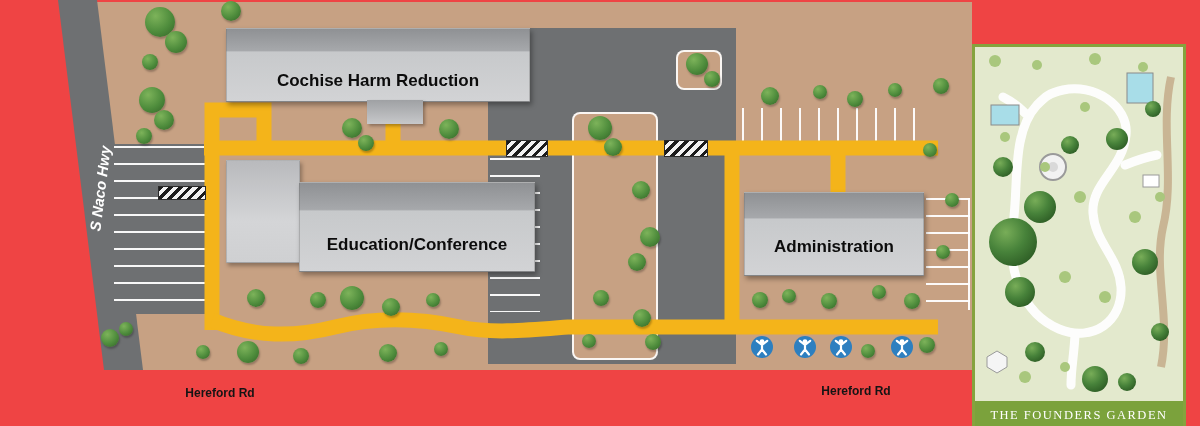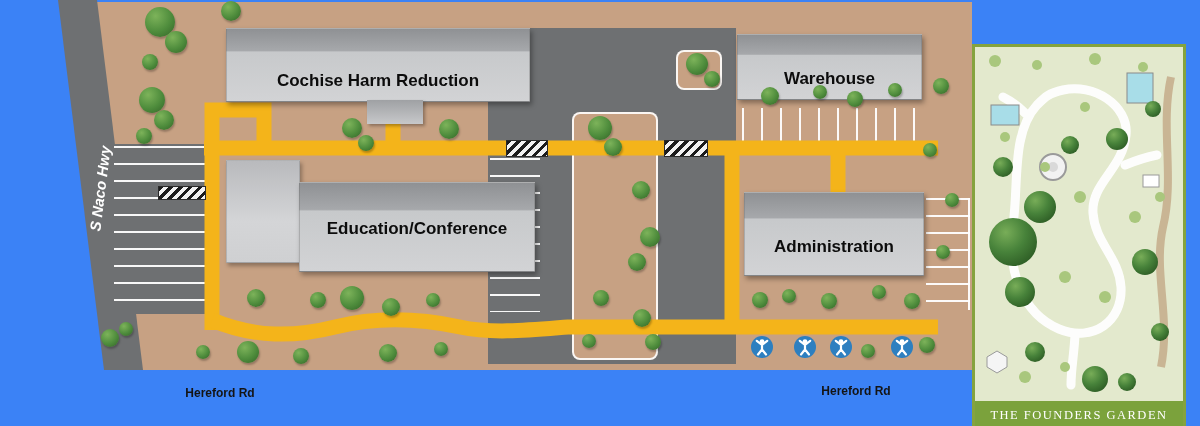--- a/index.html
+++ b/index.html
@@ -1,16 +1,16 @@
 <!DOCTYPE html>
 <html style="--ground: #c7a183; --road: #6e7072; --path-yellow: #f4b41a; --tree-green: #4e8c3c; --building-gray: #d2d3d5; --garden-border: #85a33e; --garden-banner: #7ba23c; --marker-blue: #2d7fc0;"><head>
 <meta charset="utf-8">
 <style>
   html,body{margin:0;padding:0;background:#fff;}
-  .map{position:relative;width:1200px;height:426px;background:#3b82f6;overflow:hidden;
+  .map{position:relative;width:1200px;height:426px;background:#ef4444;overflow:hidden;
        font-family:"Liberation Sans",sans-serif;}
 
   
   .ground{position:absolute;inset:0;background:var(--ground,#c7a183);
           clip-path:polygon(96px 2px,972px 2px,972px 370px,142px 370px);}
   .road-naco{position:absolute;inset:0;background:var(--road,#6e7072);
           clip-path:polygon(58px 0px,97px 0px,143px 370px,104px 370px);}
   .road-central{position:absolute;left:488px;top:28px;width:248px;height:336px;background:var(--road,#6e7072);}
   .lot{position:absolute;background:var(--road,#6e7072);}
   .island{position:absolute;background:var(--ground,#c7a183);
@@ -89,27 +89,24 @@
 
   <div class="crosswalk" style="left:158px;top:186px;width:48px;height:14px;"></div>
   <div class="crosswalk" style="left:506px;top:140px;width:42px;height:17px;"></div>
   <div class="crosswalk" style="left:664px;top:140px;width:44px;height:17px;"></div>
 
   <div class="building" style="left:226px;top:28px;width:304px;height:74px;">
     <div class="lbl">Cochise Harm Reduction</div>
   </div>
   <div class="porch"></div>
 
-  <div class="building" style="left:737px;top:34px;width:185px;height:66px;">
-    <div class="lbl">Warehouse</div>
-  </div>
 
   <div class="annex" style="left:226px;top:160px;width:74px;height:103px;"></div>
   <div class="building" style="left:299px;top:182px;width:236px;height:90px;">
-    <div class="lbl" style="bottom:32px;">Education/Conference</div>
+    <div class="lbl" style="bottom:16px;">Education/Conference</div>
   </div>
 
   <div class="building" style="left:744px;top:192px;width:180px;height:84px;">
     <div class="lbl" style="bottom:18px;">Administration</div>
   </div>
 
   <div class="garden">
     <svg width="208" height="354" viewBox="0 0 208 354">
       <defs>
         <radialGradient id="tg" cx="35%" cy="30%" r="75%">

